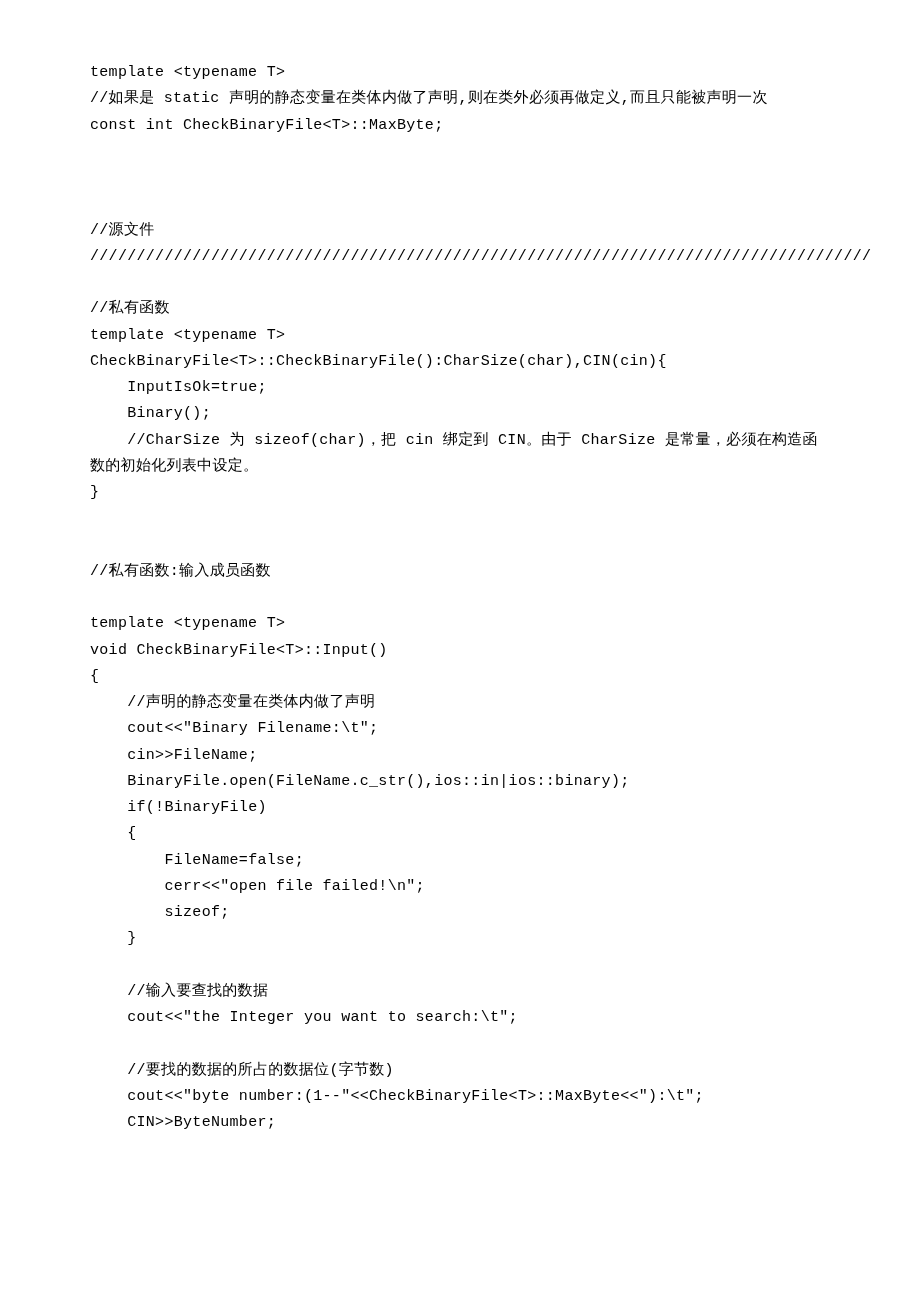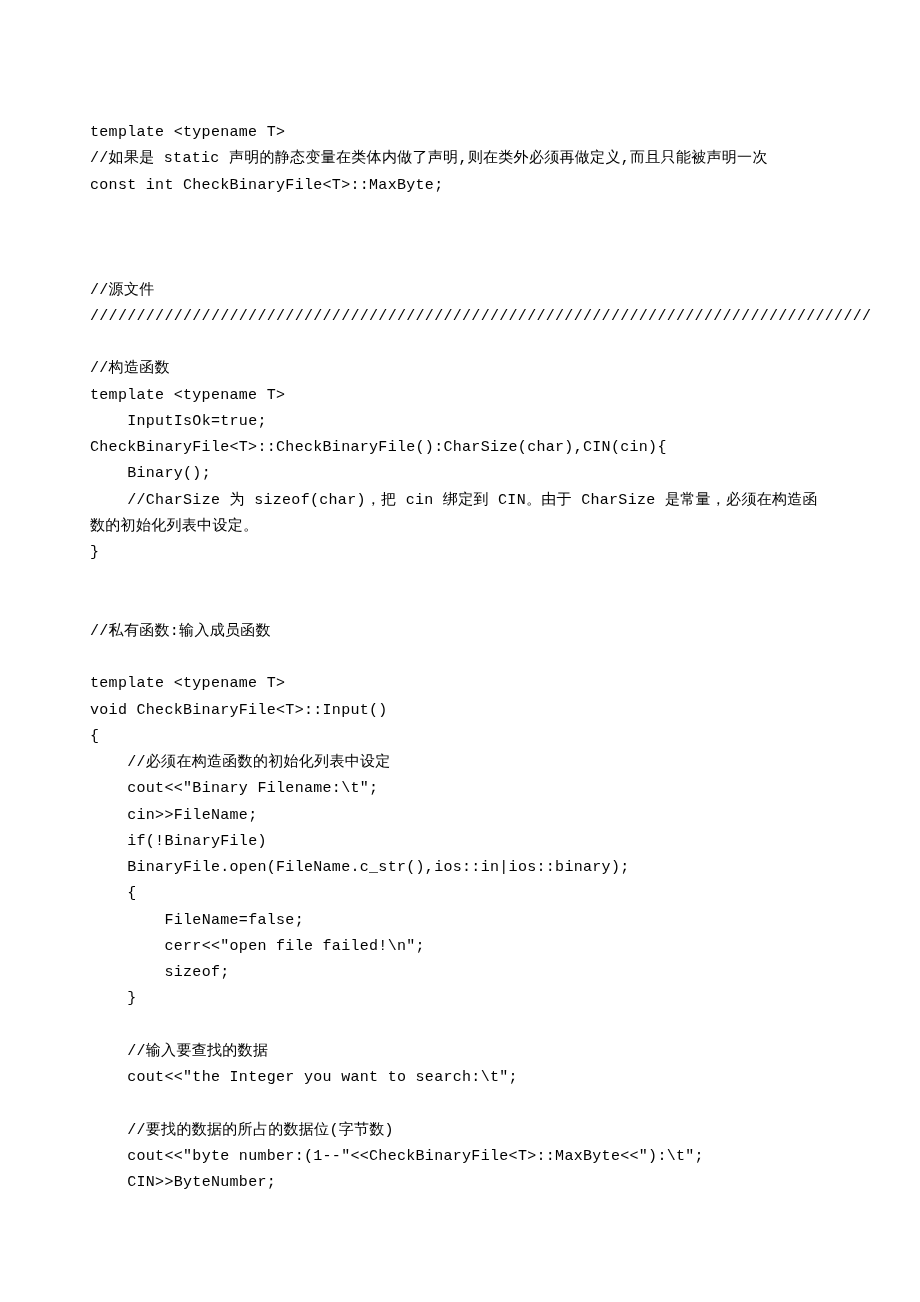--- a/index.html
+++ b/index.html
@@ -8,21 +8,21 @@
     background: #ffffff;
     font-family: "SimSun", "Songti SC", "Courier New", monospace;
     font-size: 15px;
     line-height: 1.75;
     color: #000000;
   }
   .page {
     width: 920px;
     min-height: 1302px;
     box-sizing: border-box;
-    padding: 120px 90px 90px 90px;
+    padding: 60px 90px 90px 90px;
     background: #ffffff;
   }
   .line {
     white-space: pre-wrap;
     word-break: break-all;
     letter-spacing: 0.3px;
   }
   .blank {
     height: 1.75em;
   }
@@ -34,39 +34,39 @@
   <div id="code-container">
       <div class="line">template &lt;typename T&gt;</div>
       <div class="line">//如果是 static 声明的静态变量在类体内做了声明,则在类外必须再做定义,而且只能被声明一次</div>
       <div class="line">const int CheckBinaryFile&lt;T&gt;::MaxByte;</div>
       <div class="blank"></div>
       <div class="blank"></div>
       <div class="blank"></div>
       <div class="line">//源文件</div>
       <div class="line">////////////////////////////////////////////////////////////////////////////////////</div>
       <div class="blank"></div>
-      <div class="line">//构造函数</div>
+      <div class="line">//私有函数</div>
       <div class="line">template &lt;typename T&gt;</div>
+      <div class="line">CheckBinaryFile&lt;T&gt;::CheckBinaryFile():CharSize(char),CIN(cin){</div>
       <div class="line">    InputIsOk=true;</div>
-      <div class="line">CheckBinaryFile&lt;T&gt;::CheckBinaryFile():CharSize(char),CIN(cin){</div>
       <div class="line">    Binary();</div>
       <div class="line">    //CharSize 为 sizeof(char)，把 cin 绑定到 CIN。由于 CharSize 是常量，必须在构造函数的初始化列表中设定。</div>
       <div class="line">}</div>
       <div class="blank"></div>
       <div class="blank"></div>
       <div class="line">//私有函数:输入成员函数</div>
       <div class="blank"></div>
       <div class="line">template &lt;typename T&gt;</div>
       <div class="line">void CheckBinaryFile&lt;T&gt;::Input()</div>
       <div class="line">{</div>
-      <div class="line">    //必须在构造函数的初始化列表中设定</div>
+      <div class="line">    //声明的静态变量在类体内做了声明</div>
       <div class="line">    cout&lt;&lt;"Binary Filename:\t";</div>
       <div class="line">    cin&gt;&gt;FileName;</div>
+      <div class="line">    BinaryFile.open(FileName.c_str(),ios::in|ios::binary);</div>
       <div class="line">    if(!BinaryFile)</div>
-      <div class="line">    BinaryFile.open(FileName.c_str(),ios::in|ios::binary);</div>
       <div class="line">    {</div>
       <div class="line">        FileName=false;</div>
       <div class="line">        cerr&lt;&lt;"open file failed!\n";</div>
       <div class="line">        sizeof;</div>
       <div class="line">    }</div>
       <div class="blank"></div>
       <div class="line">    //输入要查找的数据</div>
       <div class="line">    cout&lt;&lt;"the Integer you want to search:\t";</div>
       <div class="blank"></div>
       <div class="line">    //要找的数据的所占的数据位(字节数)</div>

